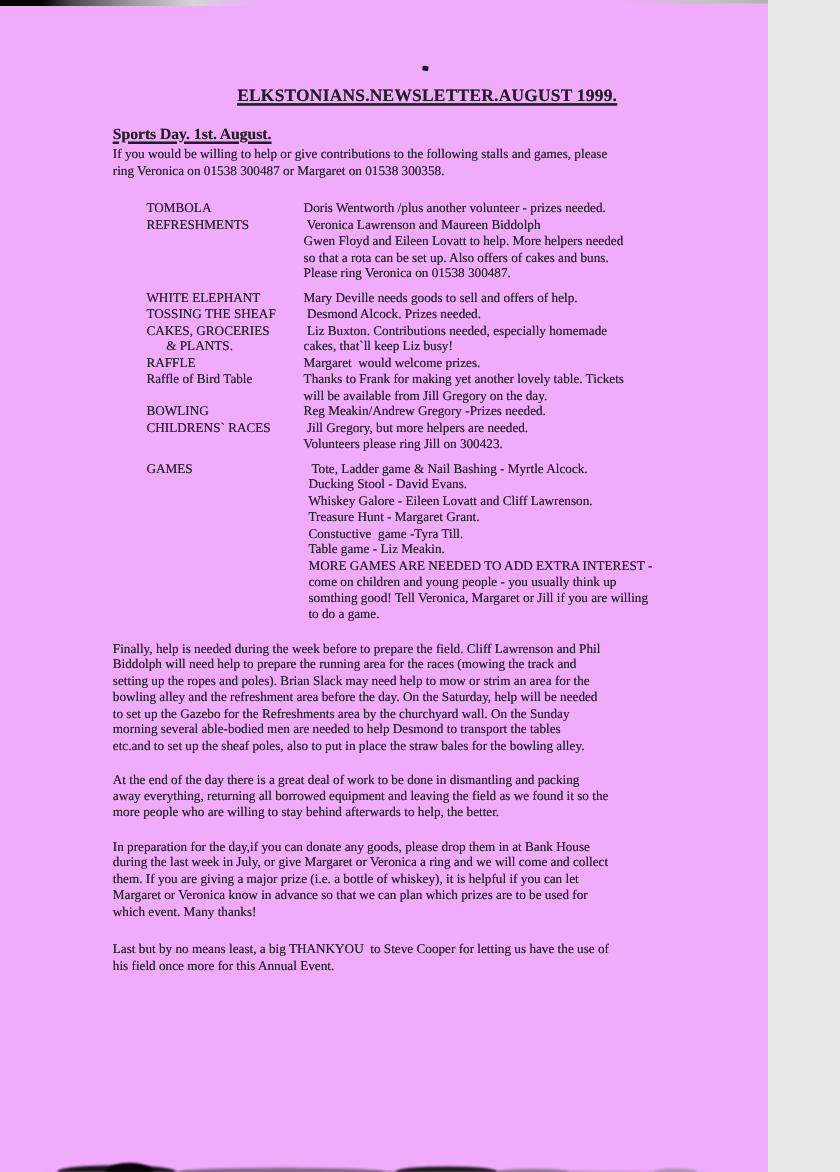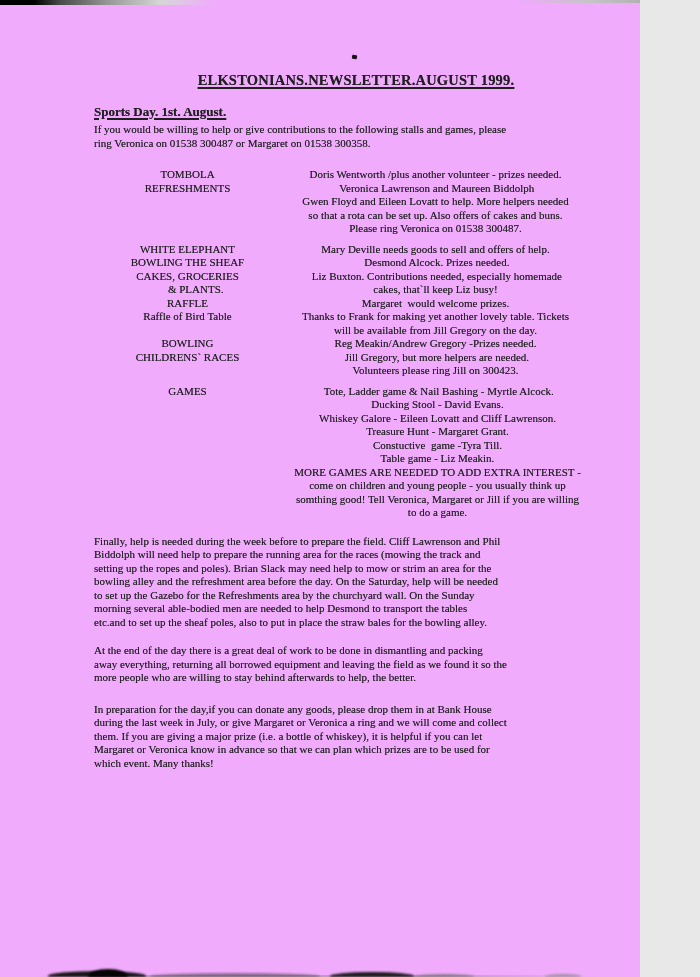--- a/index.html
+++ b/index.html
@@ -15,21 +15,21 @@
     letter-spacing:.2px;white-space:nowrap;
   }
   .heading{
     font-size:13px;font-weight:bold;margin:0 0 3px 0;line-height:16px;
     text-decoration:underline;text-decoration-thickness:1.7px;text-underline-offset:2px;
   }
   .intro{margin:0;white-space:pre;}
   .stalls{margin-top:18px;padding-left:28px;}
   .group{display:grid;grid-template-columns:131px 1fr;}
   .group + .group{margin-top:7px;}
-  .group .lbl,.group .det{white-space:pre;text-align:center;}
+  .group .lbl,.group .det{white-space:pre;}
   .group.games .det{padding-left:4px;}
   .paras p{margin:15px 0 0 0;white-space:pre;}
   .paras p:last-of-type{margin-top:18px;}
   
   .art{position:absolute;pointer-events:none;}
   .top-left-streak{top:0;left:0;width:215px;height:5px;
     background:linear-gradient(to right,#000 0,#000 34px,#4a4a4a 60px,#9a9a9a 110px,#d6d6d6 160px,rgba(255,255,255,0) 100%);
     filter:blur(.4px);}
   .top-right-streak{top:0;left:518px;width:182px;height:3px;
     background:linear-gradient(to right,rgba(255,255,255,0),#c4c4c4 40%,#adadad 75%,#cfcfcf 100%);
@@ -78,21 +78,21 @@
           <span class="det">so that a rota can be set up. Also offers of cakes and buns.</span>
 
           <span class="lbl"></span>
           <span class="det">Please ring Veronica on 01538 300487.</span>
         </div>
       <div class="group">
 
           <span class="lbl">WHITE ELEPHANT</span>
           <span class="det">Mary Deville needs goods to sell and offers of help.</span>
 
-          <span class="lbl">BOWLING THE SHEAF</span>
+          <span class="lbl">TOSSING THE SHEAF</span>
           <span class="det"> Desmond Alcock. Prizes needed.</span>
 
           <span class="lbl">CAKES, GROCERIES</span>
           <span class="det"> Liz Buxton. Contributions needed, especially homemade</span>
 
           <span class="lbl">      &amp; PLANTS.</span>
           <span class="det">cakes, that`ll keep Liz busy!</span>
 
           <span class="lbl">RAFFLE</span>
           <span class="det">Margaret  would welcome prizes.</span>
@@ -160,20 +160,22 @@
 away everything, returning all borrowed equipment and leaving the field as we found it so the
 more people who are willing to stay behind afterwards to help, the better.</p>
 
         <p class="body-par">In preparation for the day,if you can donate any goods, please drop them in at Bank House
 during the last week in July, or give Margaret or Veronica a ring and we will come and collect
 them. If you are giving a major prize (i.e. a bottle of whiskey), it is helpful if you can let
 Margaret or Veronica know in advance so that we can plan which prizes are to be used for
 which event. Many thanks!</p>
 
 
+        <p class="body-par">Last but by no means least, a big THANKYOU  to Steve Cooper for letting us have the use of
+his field once more for this Annual Event.</p>
       </div>
 
   </div>
 
   <div class="art bottom-line"></div>
   <div class="art blob blob1"></div>
   <div class="art blob blob1b"></div>
   <div class="art blob blob2"></div>
   <div class="art blob blob3"></div>
   <div class="art blob blob4"></div>

